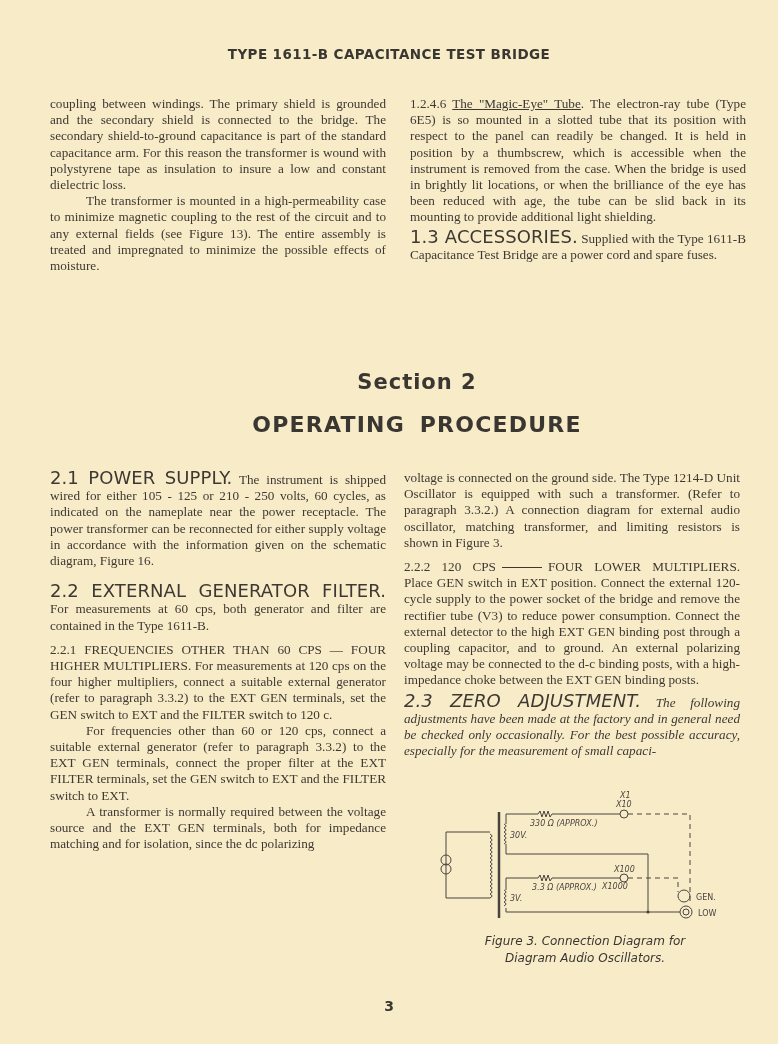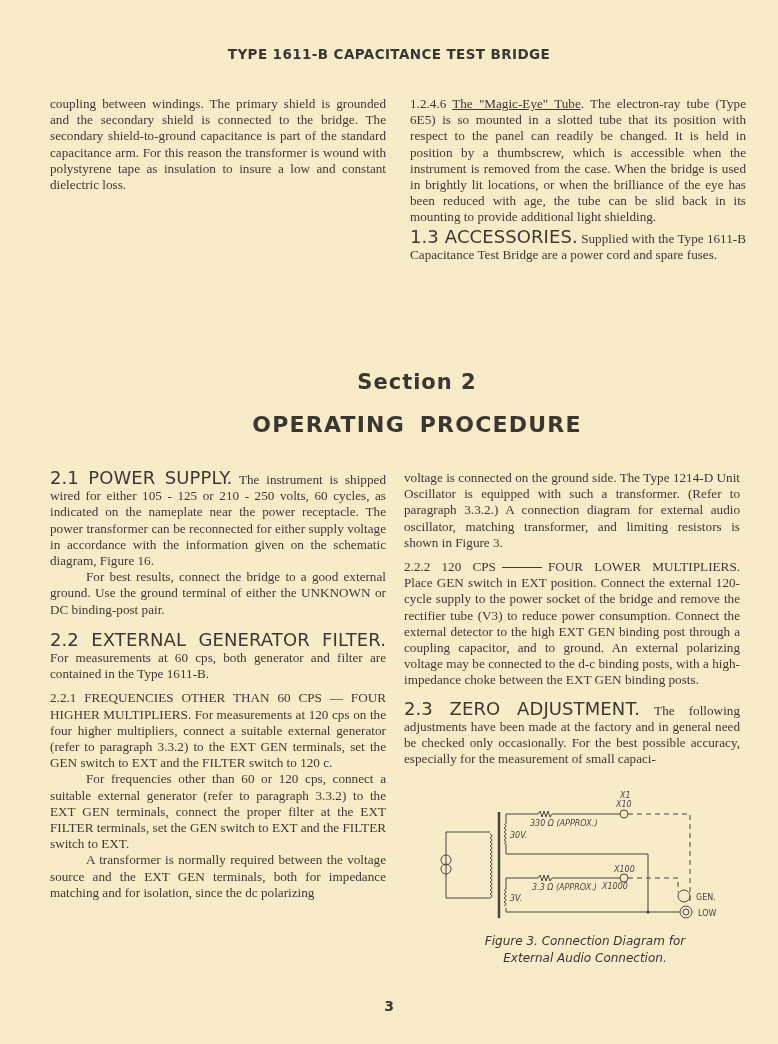--- a/index.html
+++ b/index.html
@@ -55,43 +55,43 @@
 </style>
 </head>
 <body>
 
 <div class="page">
 
   <div class="running-head">TYPE 1611-B CAPACITANCE TEST BRIDGE</div>
 
   <div class="col" style="left:50px; top:96px; width:336px;">
     <p>coupling between windings. The primary shield is grounded and the secondary shield is connected to the bridge. The secondary shield-to-ground capacitance is part of the standard capacitance arm. For this reason the transformer is wound with polystyrene tape as insulation to insure a low and constant dielectric loss.</p>
+    <p class="indent">The transformer is mounted in a high-permeability case to minimize magnetic coupling to the rest of the circuit and to any external fields (see Figure 13). The entire assembly is treated and impregnated to minimize the possible effects of moisture.</p>
   </div>
 
   <div class="col" style="left:410px; top:96px; width:336px;">
     <p><span>1.2.4.6</span> <span class="u">The "Magic-Eye" Tube</span><span>. The electron-ray tube (Type 6E5) is so mounted in a slotted tube that its position with respect to the panel can readily be changed. It is held in position by a thumbscrew, which is accessible when the instrument is removed from the case. When the bridge is used in brightly lit locations, or when the brilliance of the eye has been reduced with age, the tube can be slid back in its mounting to provide additional light shielding.</span></p>
     <p style="margin-top:3px;"><span class="head-sans">1.3 ACCESSORIES.</span><span> Supplied with the Type 1611-B Capacitance Test Bridge are a power cord and spare fuses.</span></p>
   </div>
 
   <div class="section-title sec-num">Section 2</div>
   <div class="section-title sec-name">OPERATING PROCEDURE</div>
 
   <div class="col" style="left:50px; top:470px; width:336px;">
     <p><span class="head-sans">2.1 POWER SUPPLY.</span><span> The instrument is shipped wired for either 105 - 125 or 210 - 250 volts, 60 cycles, as indicated on the nameplate near the power receptacle. The power transformer can be reconnected for either supply voltage in accordance with the information given on the schematic diagram, Figure 16.</span></p>
-    <p class="indent">For best results, connect the bridge to a good external ground. Use the ground terminal of either the UNKNOWN or DC binding-post pair.</p>
     <p class="gap" style="margin-top:14px;"><span class="head-sans">2.2 EXTERNAL GENERATOR FILTER.</span><span style="white-space:pre-wrap;">   For measurements at 60 cps, both generator and filter are contained in the Type 1611-B.</span></p>
     <p class="gap"><span>2.2.1 FREQUENCIES OTHER THAN 60 CPS — FOUR HIGHER MULTIPLIERS.</span><span> For measurements at 120 cps on the four higher multipliers, connect a suitable external generator (refer to paragraph 3.3.2) to the EXT GEN terminals, set the GEN switch to EXT and the FILTER switch to 120 c.</span></p>
     <p class="indent">For frequencies other than 60 or 120 cps, connect a suitable external generator (refer to paragraph 3.3.2) to the EXT GEN terminals, connect the proper filter at the EXT FILTER terminals, set the GEN switch to EXT and the FILTER switch to EXT.</p>
     <p class="indent">A transformer is normally required between the voltage source and the EXT GEN terminals, both for impedance matching and for isolation, since the dc polarizing</p>
   </div>
 
   <div class="col" style="left:404px; top:470px; width:336px;">
     <p>voltage is connected on the ground side. The Type 1214-D Unit Oscillator is equipped with such a transformer. (Refer to paragraph 3.3.2.) A connection diagram for external audio oscillator, matching transformer, and limiting resistors is shown in Figure 3.</p>
     <p class="gap"><span>2.2.2 120 CPS</span><span class="dash"></span><span>FOUR LOWER MULTIPLIERS.</span><span> Place GEN switch in EXT position. Connect the external 120-cycle supply to the power socket of the bridge and remove the rectifier tube (V3) to reduce power consumption. Connect the external detector to the high EXT GEN binding post through a coupling capacitor, and to ground. An external polarizing voltage may be connected to the d-c binding posts, with a high-impedance choke between the EXT GEN binding posts.</span></p>
-    <p class="gap" style="margin-top:12px;"><span class="head-sans">2.3 ZERO ADJUSTMENT.</span><span> The following adjustments have been made at the factory and in general need be checked only occasionally. For the best possible accuracy, especially for the measurement of small capaci-</span></p>
+    <p class="gap" style="margin-top:4px;font-style:italic;"><span class="head-sans">2.3 ZERO ADJUSTMENT.</span><span> The following adjustments have been made at the factory and in general need be checked only occasionally. For the best possible accuracy, especially for the measurement of small capaci-</span></p>
   </div>
 
   <svg class="figure" viewBox="0 0 310 150" width="310" height="150">
     <g stroke="#4a4440" stroke-width="1" fill="none">
 
       <path d="M16 50 H60 M16 50 V116 H60"></path>
       <circle cx="16" cy="78" r="5"></circle>
       <circle cx="16" cy="87" r="5"></circle>
       <path d="M60 52 q4 2 0 4 q4 2 0 4 q4 2 0 4 q4 2 0 4 q4 2 0 4 q4 2 0 4 q4 2 0 4 q4 2 0 4 q4 2 0 4 q4 2 0 4 q4 2 0 4 q4 2 0 4 q4 2 0 4 q4 2 0 4 q4 2 0 4 q4 2 0 4"></path>
 
@@ -120,17 +120,17 @@
     <text x="184" y="90" font-size="8">X100</text>
     <text x="172" y="107" font-size="8">X1000</text>
     <text x="102" y="108" font-size="8">3.3 Ω (APPROX.)</text>
     <text x="80" y="119" font-size="8">3V.</text>
     <text x="266" y="118" font-size="8" style="font-style:normal">GEN.</text>
     <text x="268" y="134" font-size="8" style="font-style:normal">LOW</text>
   </svg>
 
   <div class="caption">
     <div>Figure 3. Connection Diagram for</div>
-    <div>External Audio Connection.</div>
+    <div>Diagram Audio Oscillators.</div>
   </div>
 
   <div class="page-number">3</div>
 </div>
 
 </body></html>

